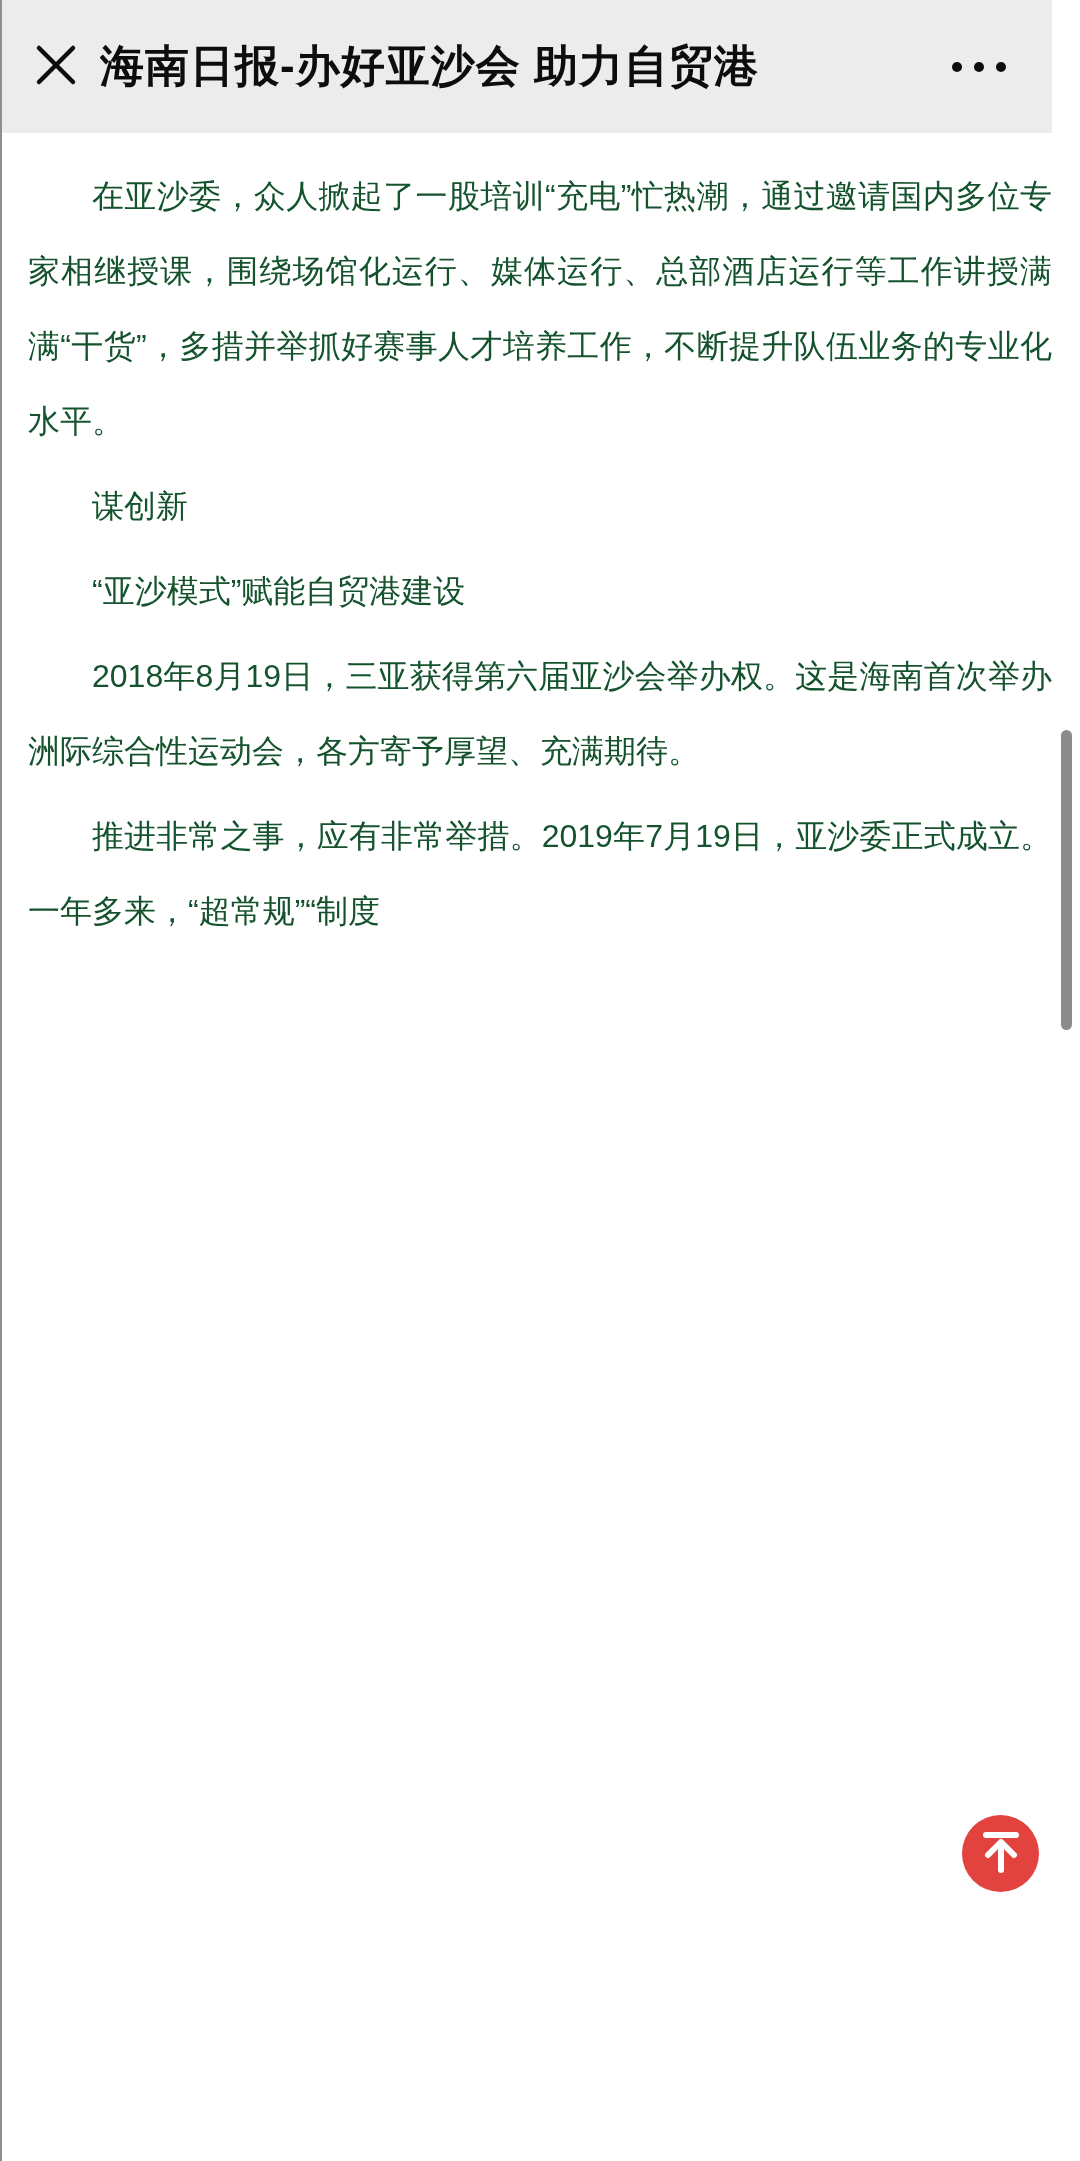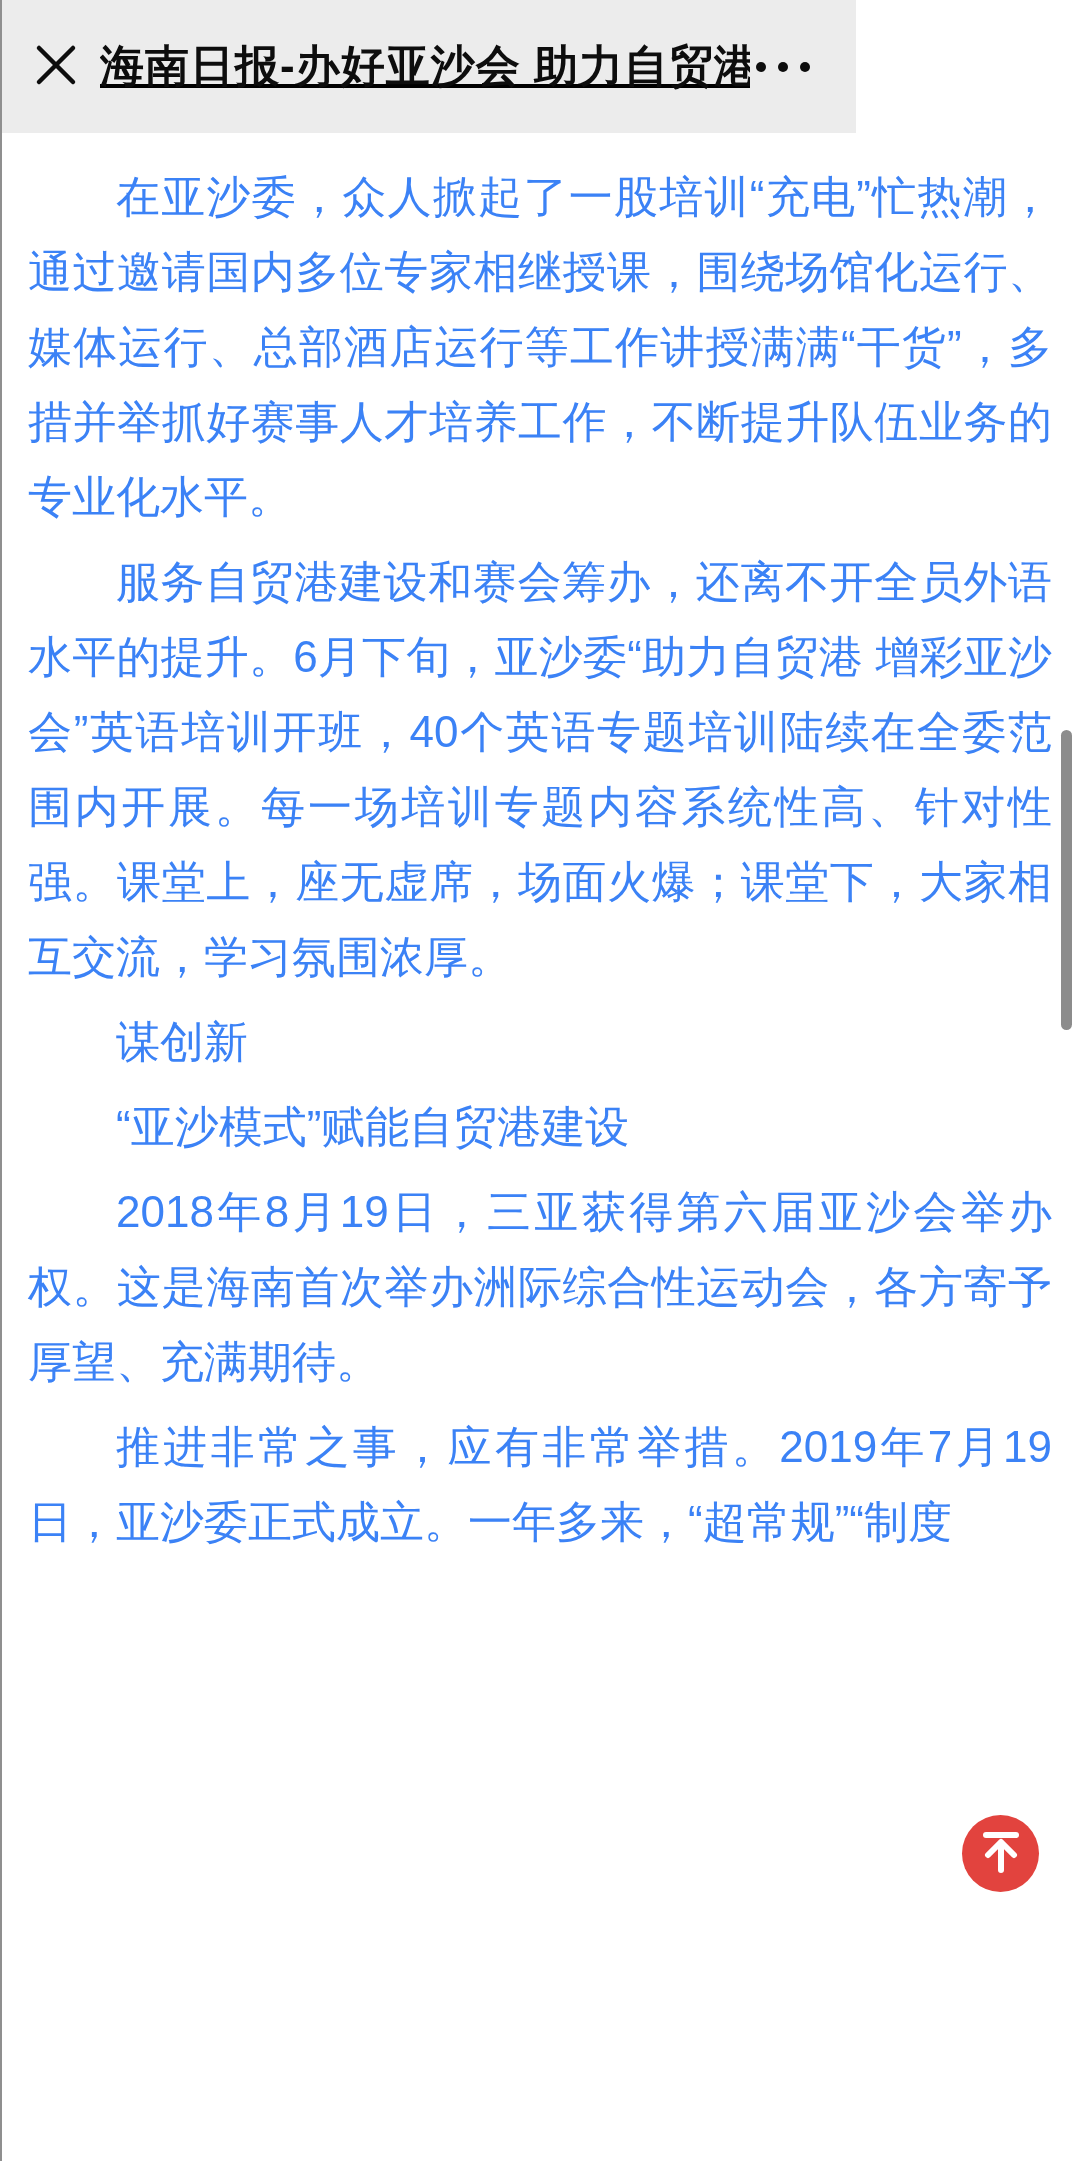--- a/index.html
+++ b/index.html
@@ -19,26 +19,25 @@
     left: 0; top: 0;
     width: 2px; height: 2161px;
     background: #8f8f8f;
     z-index: 50;
   }
 
   
   .titlebar {
     position: absolute;
     left: 0; top: 0;
-    width: 856px; height: 133px;
+    width: 1052px; height: 133px;
     background: #ececec;
     display: flex;
     align-items: center;
     z-index: 10;
-    text-decoration: underline;
   }
   .close-btn {
     margin-left: 30px;
     width: 52px; height: 52px;
     display: flex; align-items: center; justify-content: center;
     cursor: pointer;
     flex: 0 0 auto;
   }
   .titlebar-title {
     margin-left: 18px;
@@ -67,23 +66,23 @@
 
   
   .article {
     position: absolute;
     left: 0; top: 133px;
     width: 1080px;
     padding: 26px 28px 0 28px;
     background: #ffffff;
   }
   .article p {
-    font-size: 44px;
+    font-size: 32px;
     line-height: 75px;
-    color: #3b82f6;
+    color: #14532d;
     text-indent: 2em;
     margin-bottom: 10px;
     text-align: justify;
     word-break: break-all;
   }
 
   
   .scroll-thumb {
     position: absolute;
     right: 8px; top: 730px;
@@ -122,21 +121,20 @@
   <div class="titlebar-title">海南日报-办好亚沙会 助力自贸港</div>
   <div class="more-btn">
     <span class="dot"></span>
     <span class="dot"></span>
     <span class="dot"></span>
   </div>
 </div>
 
 <div class="article">
   <p>在亚沙委，众人掀起了一股培训“充电”忙热潮，通过邀请国内多位专家相继授课，围绕场馆化运行、媒体运行、总部酒店运行等工作讲授满满“干货”，多措并举抓好赛事人才培养工作，不断提升队伍业务的专业化水平。</p>
-  <p>服务自贸港建设和赛会筹办，还离不开全员外语水平的提升。6月下旬，亚沙委“助力自贸港 增彩亚沙会”英语培训开班，40个英语专题培训陆续在全委范围内开展。每一场培训专题内容系统性高、针对性强。课堂上，座无虚席，场面火爆；课堂下，大家相互交流，学习氛围浓厚。</p>
   <p>谋创新</p>
   <p>“亚沙模式”赋能自贸港建设</p>
   <p>2018年8月19日，三亚获得第六届亚沙会举办权。这是海南首次举办洲际综合性运动会，各方寄予厚望、充满期待。</p>
   <p>推进非常之事，应有非常举措。2019年7月19日，亚沙委正式成立。一年多来，“超常规”“制度</p>
 </div>
 
 <div class="scroll-thumb"></div>
 
 <div class="back-top">
   <span>

